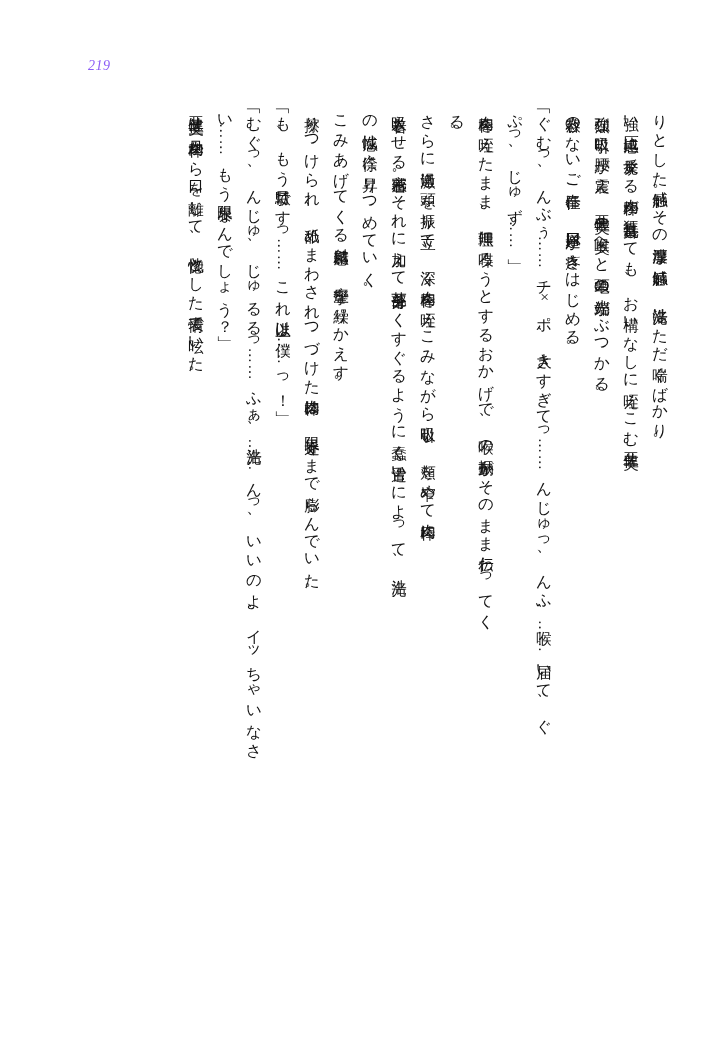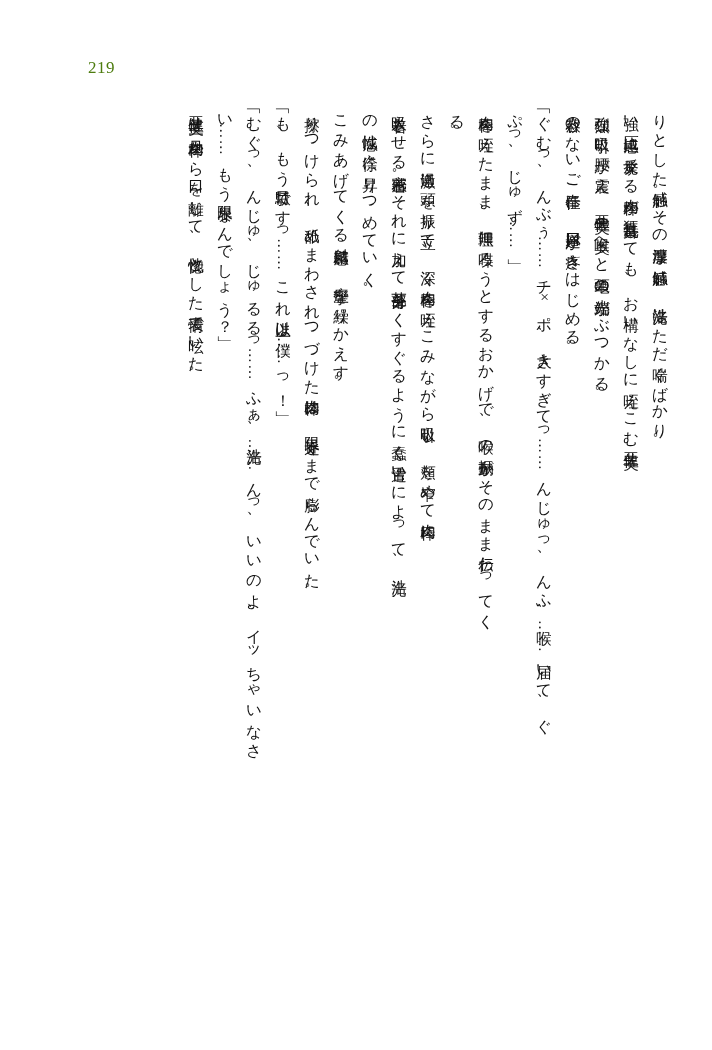--- a/index.html
+++ b/index.html
@@ -13,24 +13,25 @@
     height: 1050px;
     background: #ffffff;
     overflow: hidden;
     font-family: "Liberation Serif", "DejaVu Serif", serif;
     color: #111111;
   }
   .page-number {
     position: absolute;
     top: 58px;
     left: 88px;
-    font-size: 17px;
+    font-size: 14px;
     letter-spacing: 0.5px;
-    color: #4d7c0f;
+    color: #8b5cf6;
     font-family: "Liberation Serif", "DejaVu Serif", serif;
+    font-style: italic;
   }
   .body-text {
     position: absolute;
     top: 104px;
     left: 52px;
     width: 616px;
     height: 670px;
     display: flex;
     flex-direction: row-reverse;
     align-items: flex-start;

